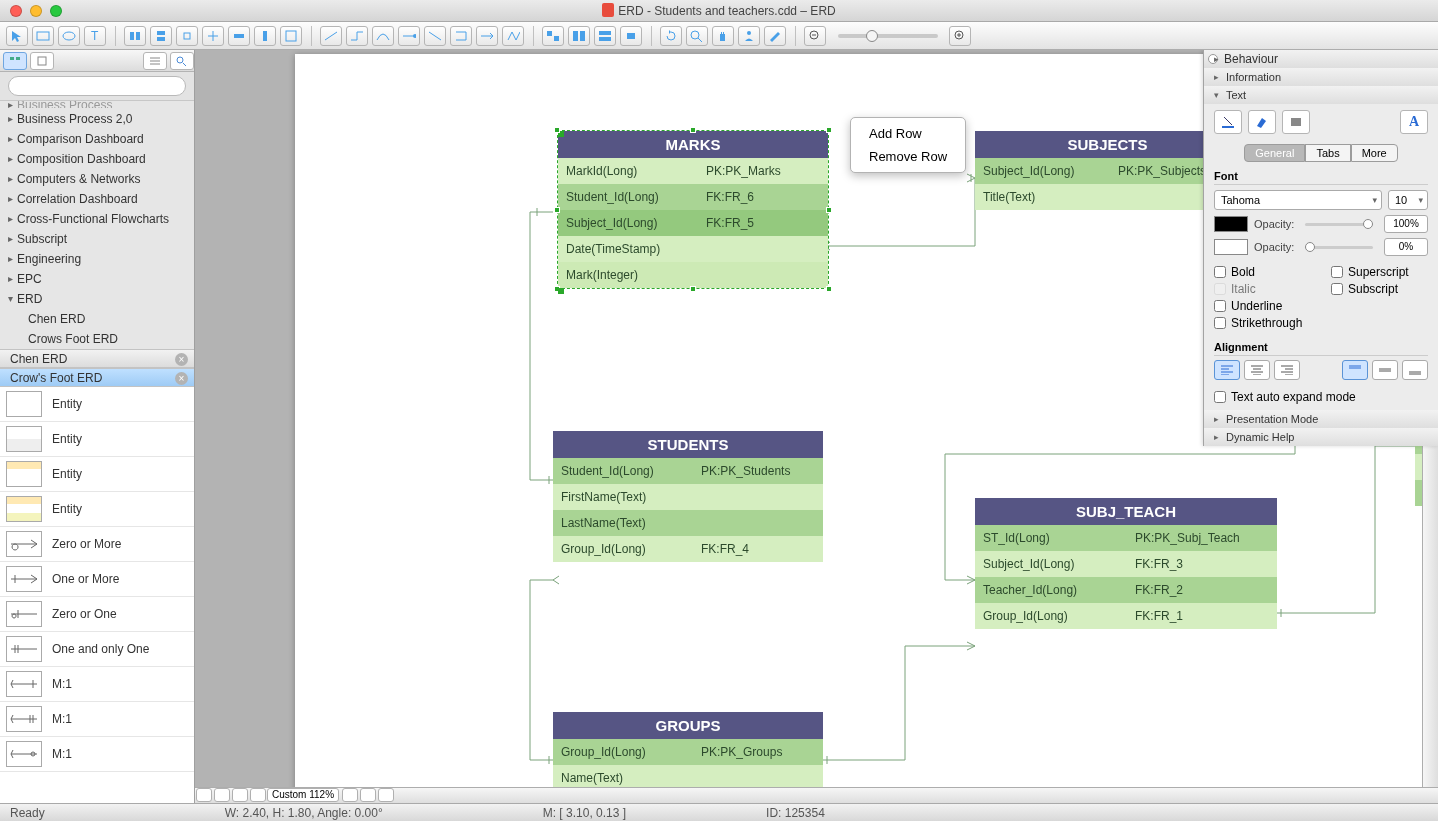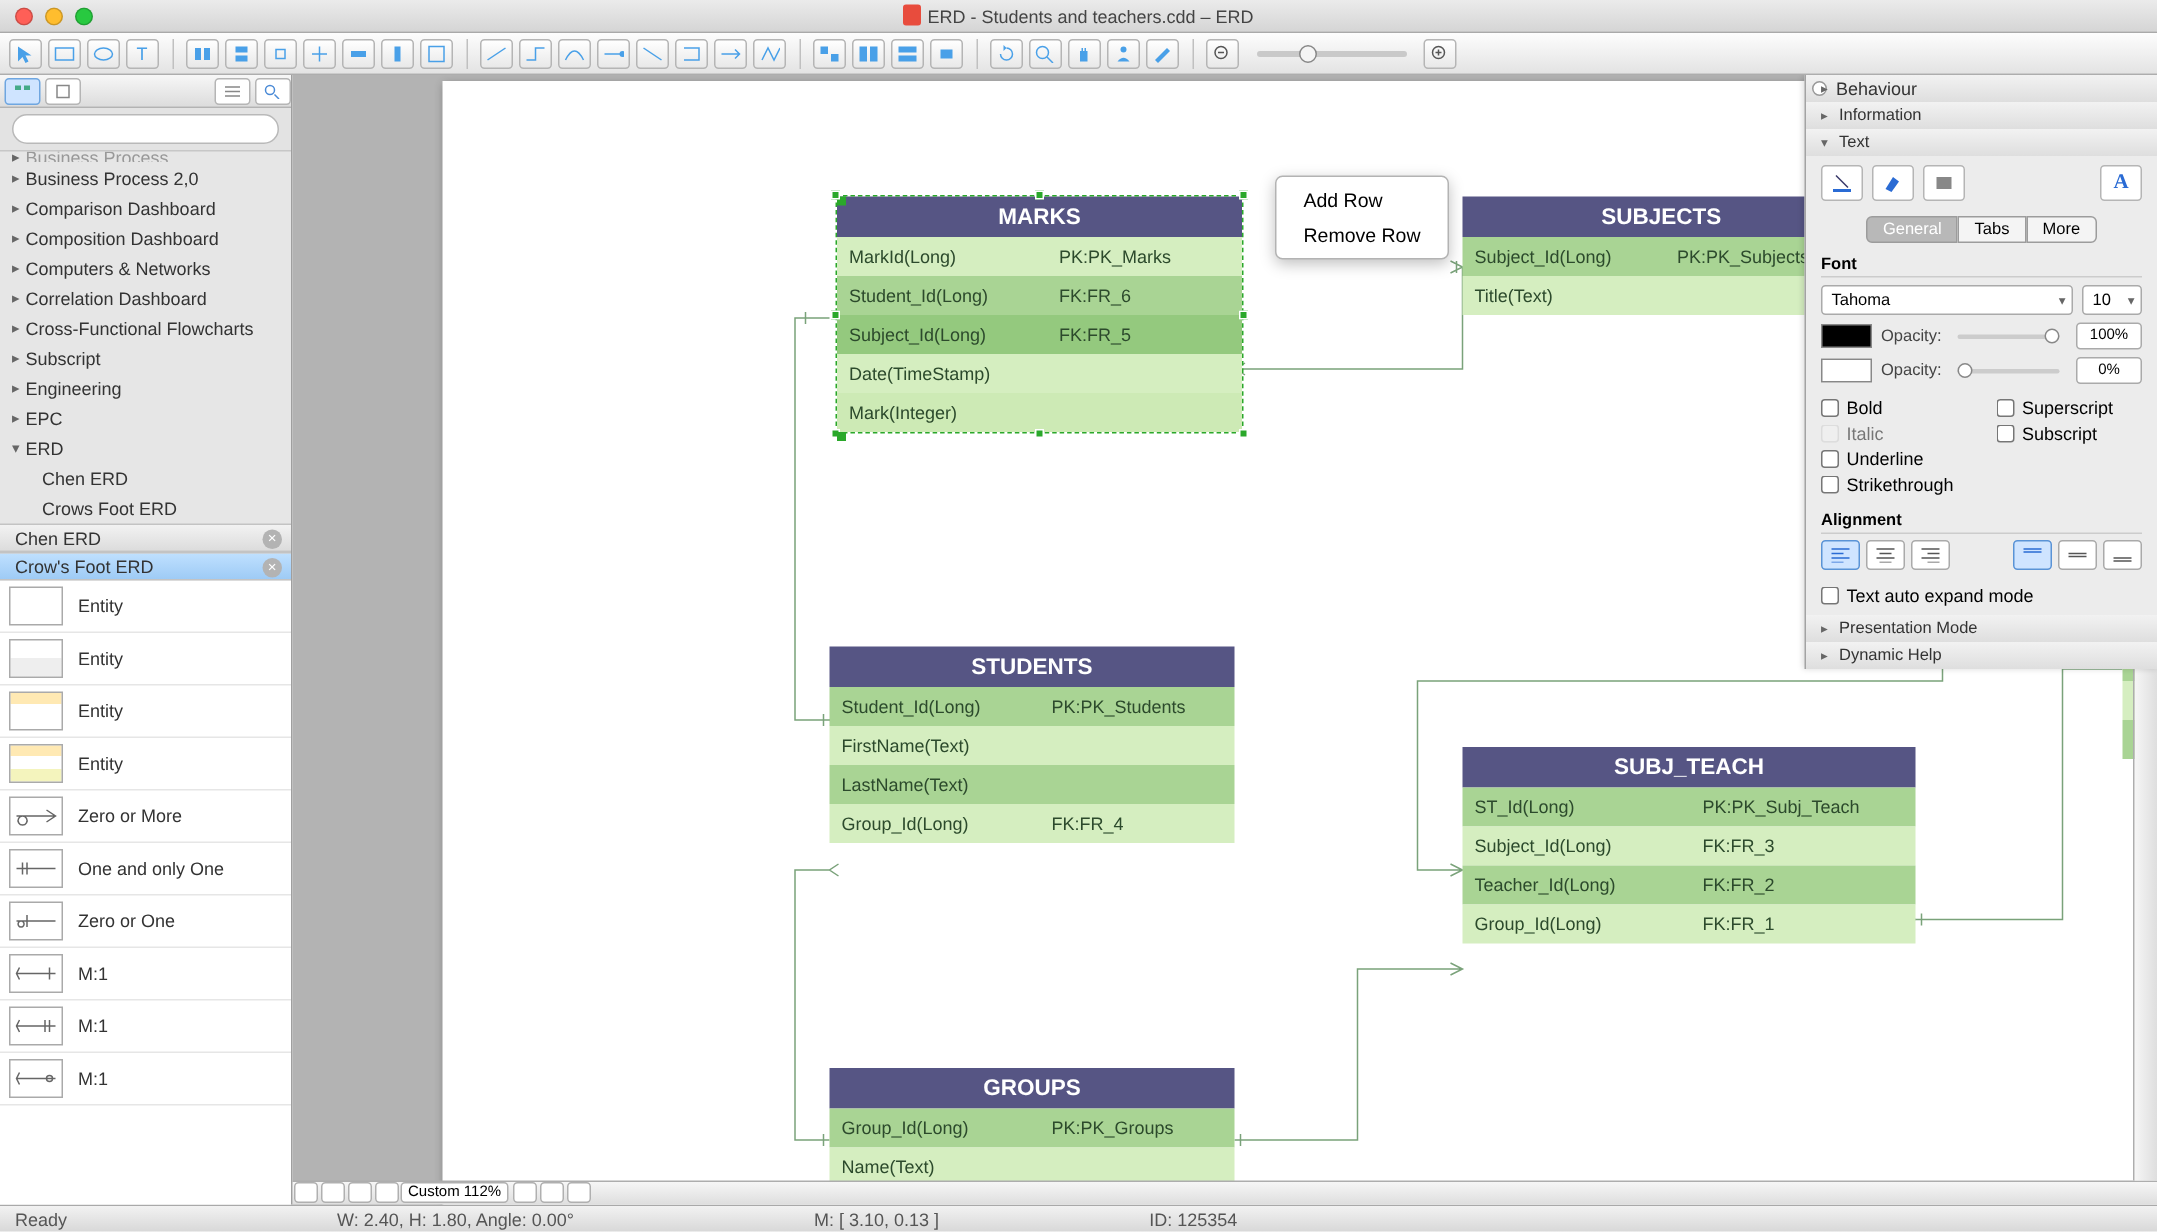--- a/index.html
+++ b/index.html
@@ -364,32 +364,40 @@
           <div class="thumb">
             <svg width="30" height="14">
               <path d="M2 7 L28 7 M22 3 L28 7 L22 11 M6 7 a3 3 0 1 0 0.1 0" stroke="#666" fill="none"></path>
             </svg>
           </div>
           <div class="lbl">Zero or More</div>
         </div>
       <div class="stencil-item">
           <div class="thumb">
             <svg width="30" height="14">
-              <path d="M2 7 L28 7 M6 3 L6 11 M9 3 L9 11" stroke="#666" fill="none"></path>
-            </svg>
-          </div>
-          <div class="lbl">One and only One</div>
+              <path d="M2 7 L28 7 M22 3 L28 7 L22 11 M6 3 L6 11" stroke="#666" fill="none"></path>
+            </svg>
+          </div>
+          <div class="lbl">One or More</div>
         </div>
       <div class="stencil-item">
           <div class="thumb">
             <svg width="30" height="14">
               <path d="M2 7 L28 7 M9 3 L9 11 M5 7 a2 2 0 1 0 0.1 0" stroke="#666" fill="none"></path>
             </svg>
           </div>
           <div class="lbl">Zero or One</div>
+        </div>
+      <div class="stencil-item">
+          <div class="thumb">
+            <svg width="30" height="14">
+              <path d="M2 7 L28 7 M6 3 L6 11 M9 3 L9 11" stroke="#666" fill="none"></path>
+            </svg>
+          </div>
+          <div class="lbl">One and only One</div>
         </div>
       <div class="stencil-item">
           <div class="thumb">
             <svg width="30" height="14">
               <path d="M2 7 L28 7 M4 3 L2 7 L4 11 M24 3 L24 11" stroke="#666" fill="none"></path>
             </svg>
           </div>
           <div class="lbl">M:1</div>
         </div>
       <div class="stencil-item">

